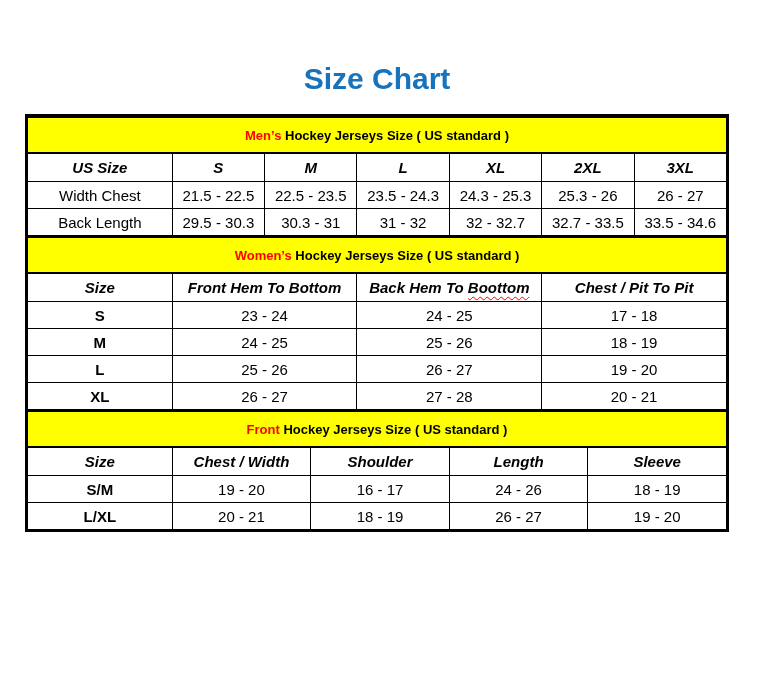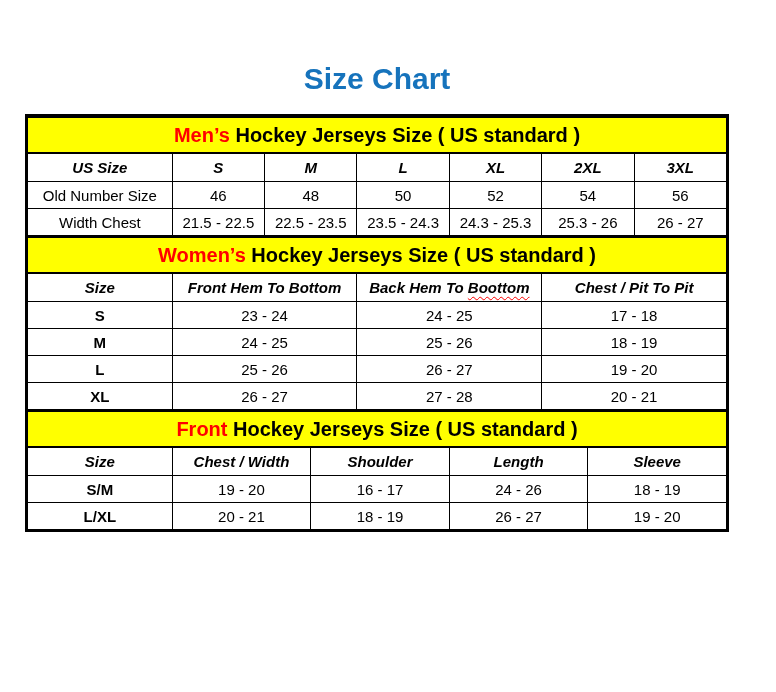--- a/index.html
+++ b/index.html
@@ -44,21 +44,21 @@
     padding:2px 2px;
     height:22px;
     overflow:hidden;
     white-space:nowrap;
   }
   tr.band-row td{
     background:var(--band-yellow);
     border-top:2px solid var(--border-black);
     border-bottom:2px solid var(--border-black);
     font-weight:bold;
-    font-size:20px;
+    font-size:13px;
     height:30px;
   }
   .band-prefix{color:var(--accent-red);}
   tr.header-row td{
     font-weight:bold;
     height:23px;
     font-style:italic;
   }
   
   .t1 tr.data-row td:first-child,
@@ -97,36 +97,36 @@
           <tr class="header-row">
             <td>US Size</td>
             <td>S</td>
             <td>M</td>
             <td>L</td>
             <td>XL</td>
             <td>2XL</td>
             <td>3XL</td>
           </tr>
           <tr class="data-row">
-            <td>Old Number Size</td>
-            <td>46</td>
-            <td>48</td>
-            <td>50</td>
-            <td>52</td>
-            <td>54</td>
-            <td>56</td>
-          </tr>
-          <tr class="data-row">
             <td>Width Chest</td>
             <td>21.5 - 22.5</td>
             <td>22.5 - 23.5</td>
             <td>23.5 - 24.3</td>
             <td>24.3 - 25.3</td>
             <td>25.3 - 26</td>
             <td>26 - 27</td>
+          </tr>
+          <tr class="data-row">
+            <td>Back Length</td>
+            <td>29.5 - 30.3</td>
+            <td>30.3 - 31</td>
+            <td>31 - 32</td>
+            <td>32 - 32.7</td>
+            <td>32.7 - 33.5</td>
+            <td>33.5 - 34.6</td>
           </tr>
         </tbody>
       </table>
       <table class="size-table t1">
         <colgroup>
           <col style="width: 20.7%;">
           <col style="width: 26.433%;">
           <col style="width: 26.433%;">
           <col style="width: 26.433%;">
         </colgroup>

